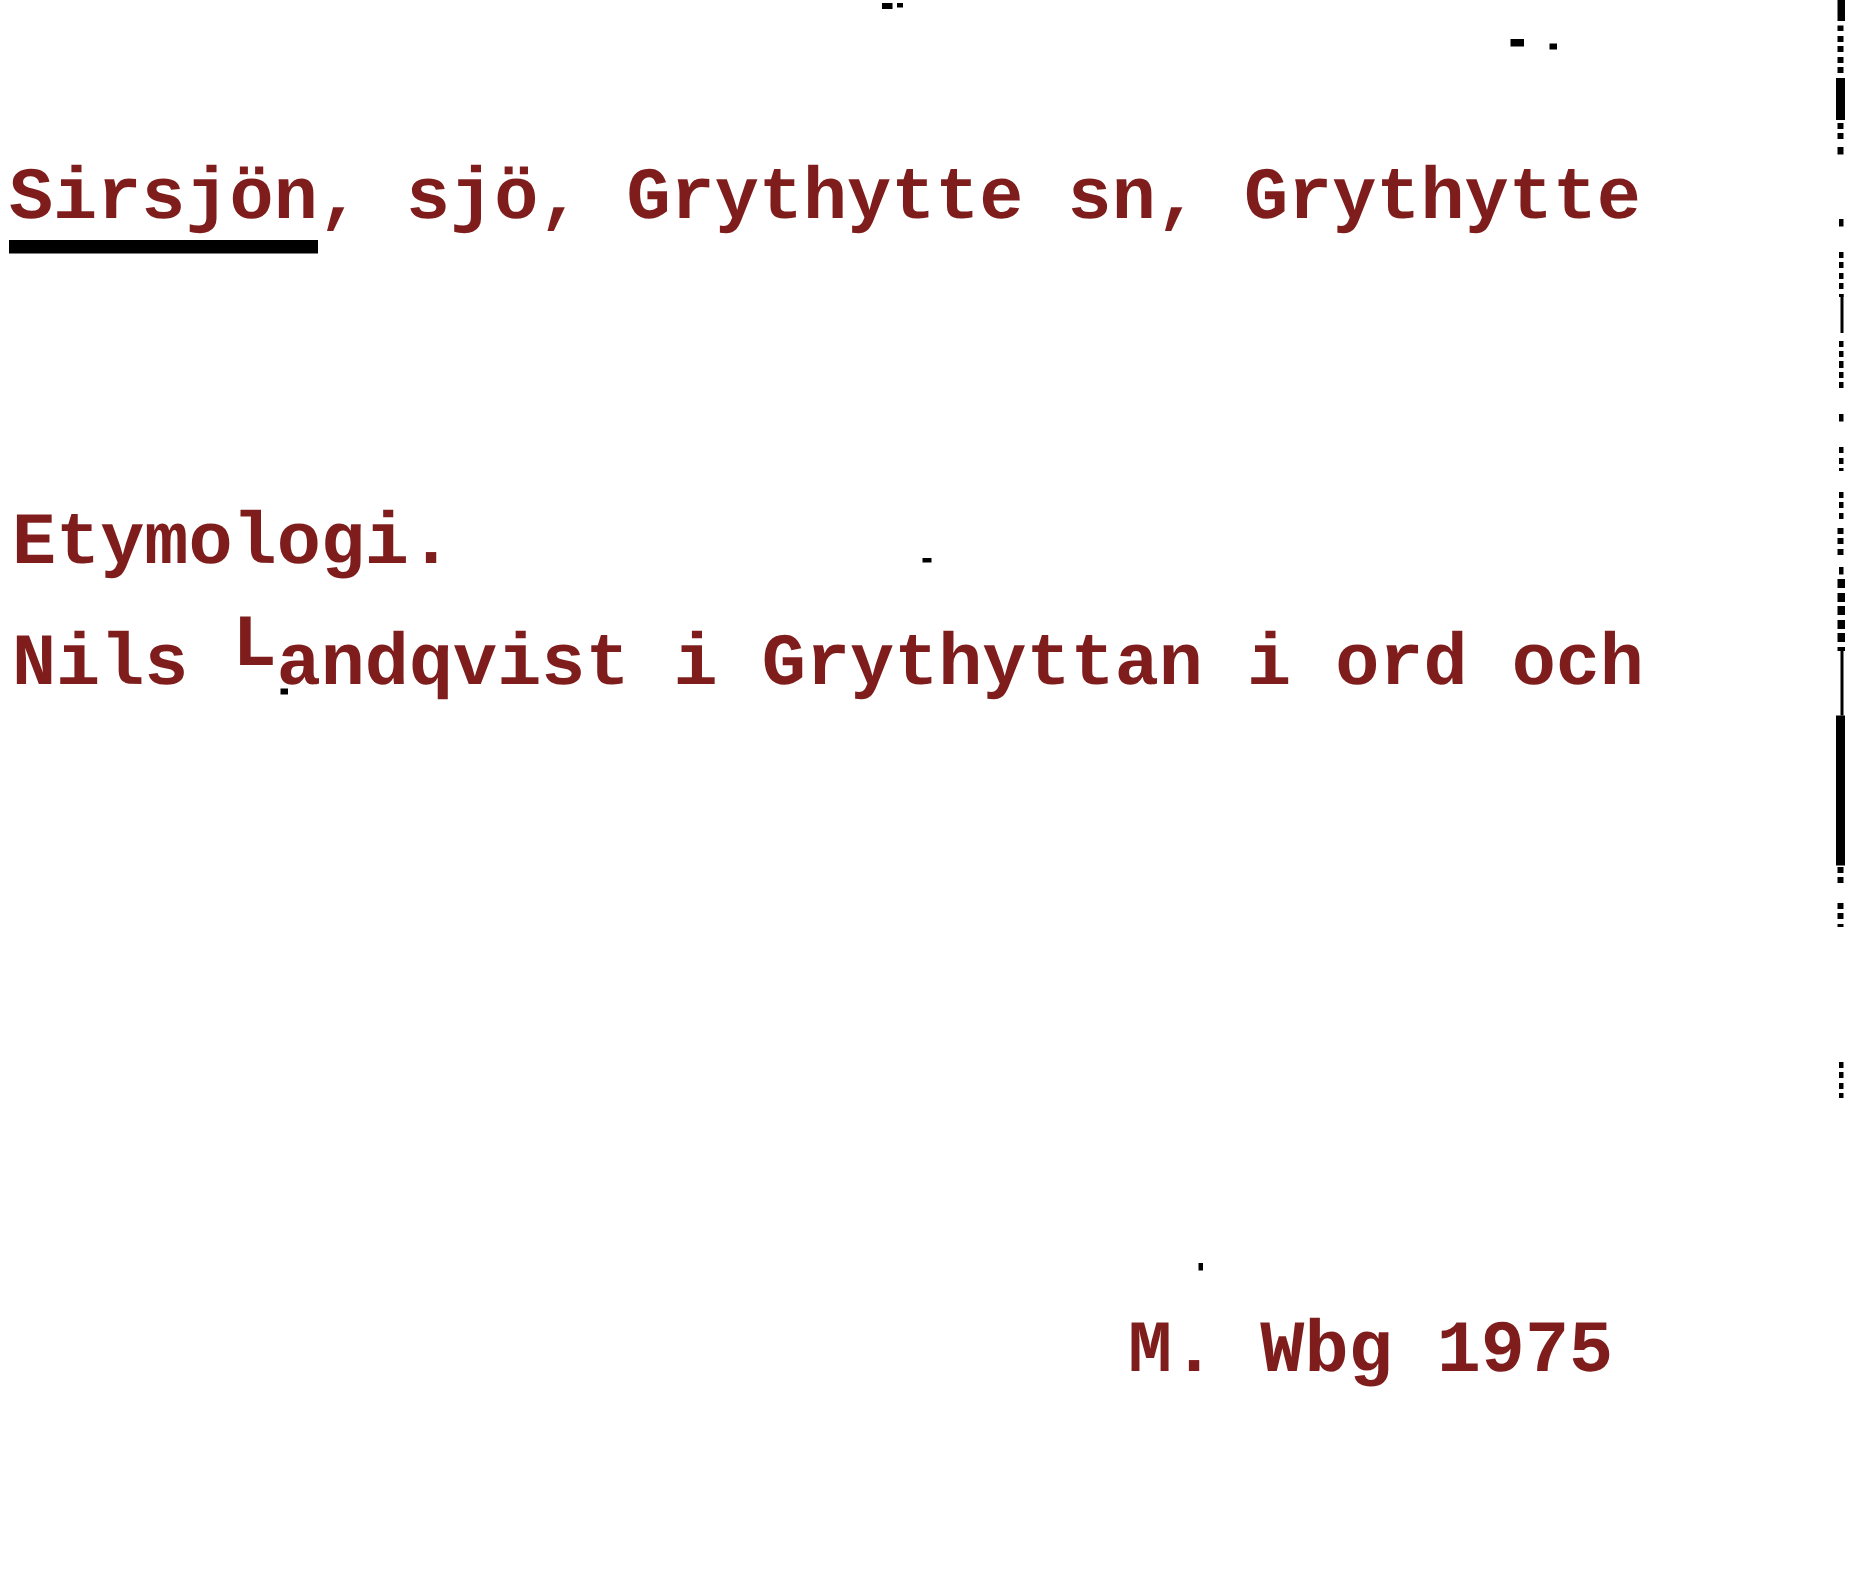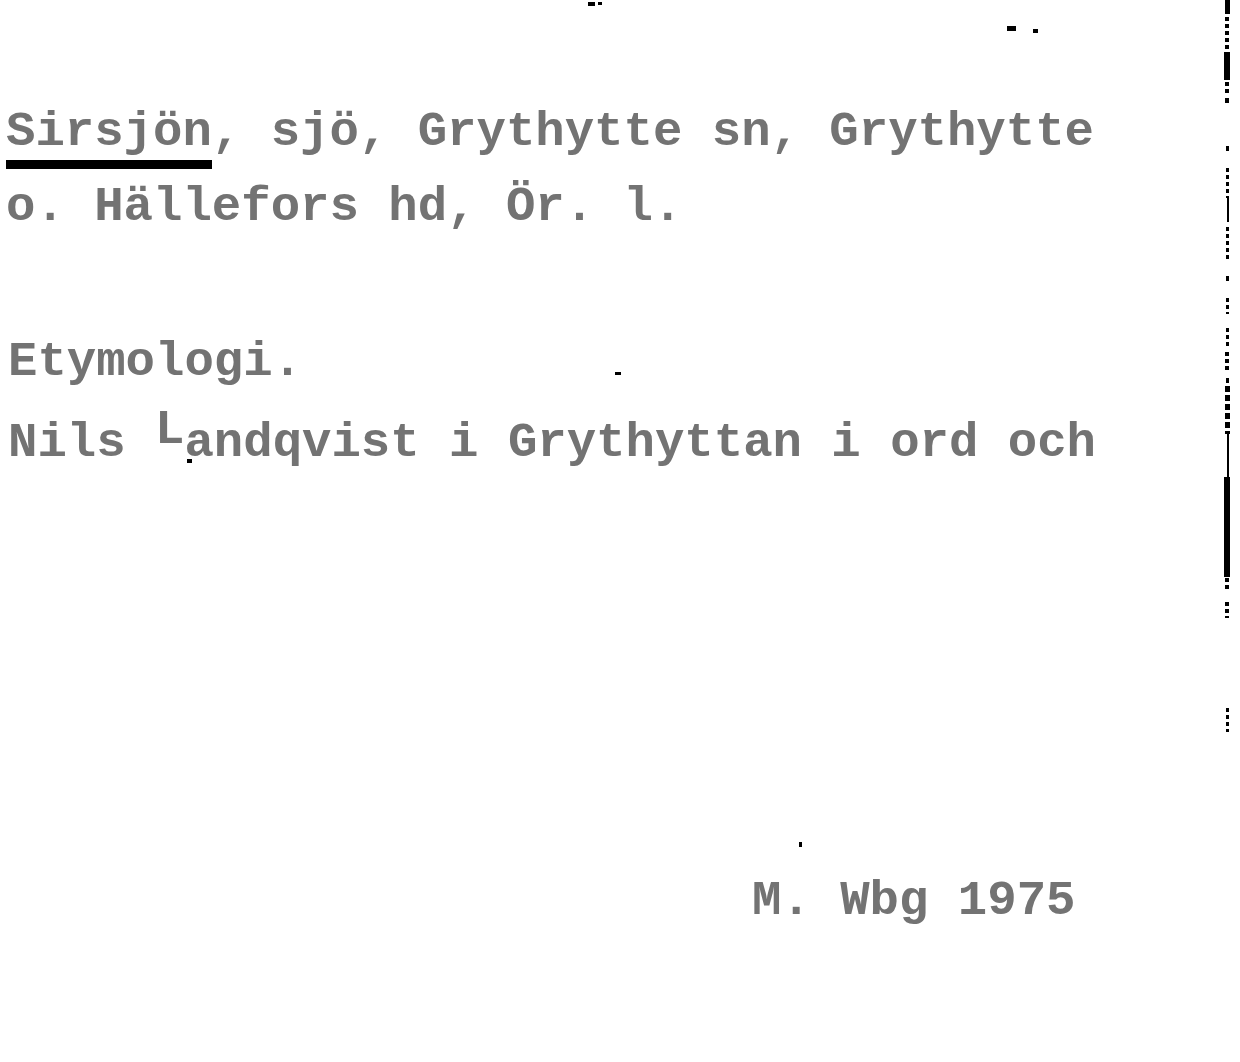--- a/index.html
+++ b/index.html
@@ -8,21 +8,21 @@
     background: #ffffff;
   }
   #card {
     position: relative;
     width: 1240px;
     height: 1062px;
     background: #ffffff;
     overflow: hidden;
     font-family: "Liberation Mono", "DejaVu Sans Mono", monospace;
     font-weight: bold;
-    color: #737373;
+    color: #7f1d1d;
     -webkit-font-smoothing: none;
   }
   .tline {
     position: absolute;
     font-size: 49px;
     line-height: 1;
     white-space: pre;
     letter-spacing: 0px;
   }
   .headword {
@@ -52,21 +52,20 @@
     background: #000000;
   }
 </style>
 </head>
 <body>
 
 <div id="card">
 
   <div class="tline" style="top:108px; left:6px;"><span class="headword">Sirsjön</span><span>, sjö, Grythytte sn, Grythytte</span></div>
 
-  <div class="tline" style="top:183px; left:6px;">o. Hällefors hd, Ör. l.</div>
 
   <div class="tline" style="top:419px; left:8px;"><span>Nils </span><span class="raised">L</span><span>andqvist i Grythyttan i ord och</span></div>
 
   <div class="tline" style="top:338px; left:8px;">Etymologi.</div>
 
 
   <div class="tline" style="top:877px; left:752px;text-align:right;">M. Wbg 1975</div>
 
   <div>
     <div class="edge-seg" style="left:1225px; top:0px;   width:5px; height:14px;"></div>

